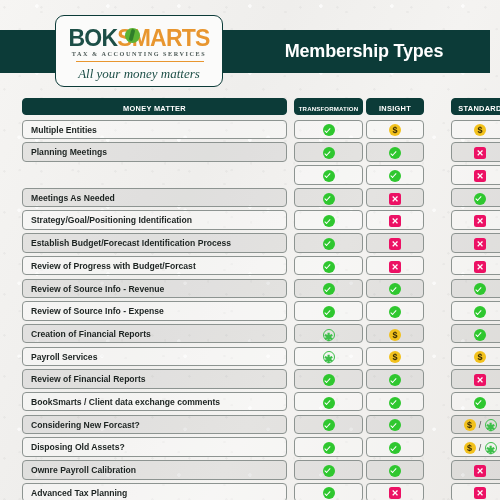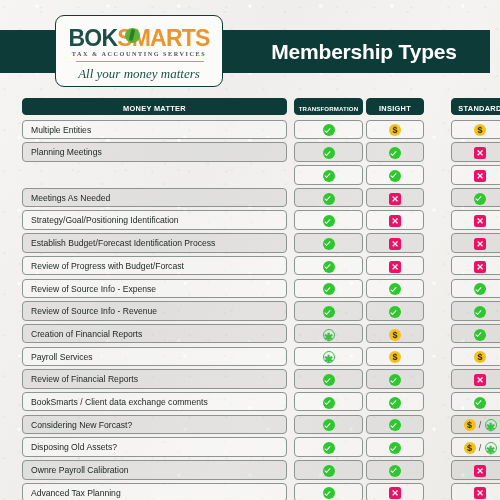--- a/index.html
+++ b/index.html
@@ -45,21 +45,21 @@
   }
   #header-title {
     position: absolute;
     left: 244px;
     top: 33px;
     width: 240px;
     height: 37px;
     line-height: 37px;
     text-align: center;
     color: #ffffff;
-    font-size: 21px;
+    font-size: 18px;
     font-weight: bold;
     letter-spacing: -0.2px;
     white-space: nowrap;
   }
 
   
   #logo-card {
     position: absolute;
     left: 55px;
     top: 15px;
@@ -163,21 +163,21 @@
   .c-ins     { left: 366px; width: 58px; }
   .c-std     { left: 451px; width: 58px; }
 
   .label-text {
     position: absolute;
     left: 8px;
     top: 0;
     height: 19.5px;
     line-height: 19.5px;
     font-size: 8.6px;
-    font-weight: normal;
+    font-weight: bold;
     color: #1c2321;
     white-space: nowrap;
   }
 
   
   .hrow .cell {
     background: #0c3b38;
     border: 1px solid #0c3b38;
     height: 17px;
     top: 1px;
@@ -435,54 +435,54 @@
               <span class="ic ic-x">✕</span>
             </div>
           </div>
           <div class="cell c-std">
             <div class="icons">
               <span class="ic ic-x">✕</span>
             </div>
           </div>
         </div>
         <div class="row">
+          <div class="cell c-label alt">
+            <span class="label-text">Review of Source Info - Revenue</span>
+          </div>
+          <div class="cell c-trans alt">
+            <div class="icons">
+              <span class="ic ic-check"></span>
+            </div>
+          </div>
+          <div class="cell c-ins alt">
+            <div class="icons">
+              <span class="ic ic-check"></span>
+            </div>
+          </div>
+          <div class="cell c-std alt">
+            <div class="icons">
+              <span class="ic ic-check"></span>
+            </div>
+          </div>
+        </div>
+        <div class="row">
           <div class="cell c-label">
             <span class="label-text">Review of Source Info - Expense</span>
           </div>
           <div class="cell c-trans">
             <div class="icons">
               <span class="ic ic-check"></span>
             </div>
           </div>
           <div class="cell c-ins">
             <div class="icons">
               <span class="ic ic-check"></span>
             </div>
           </div>
           <div class="cell c-std">
-            <div class="icons">
-              <span class="ic ic-check"></span>
-            </div>
-          </div>
-        </div>
-        <div class="row">
-          <div class="cell c-label alt">
-            <span class="label-text">Review of Source Info - Revenue</span>
-          </div>
-          <div class="cell c-trans alt">
-            <div class="icons">
-              <span class="ic ic-check"></span>
-            </div>
-          </div>
-          <div class="cell c-ins alt">
-            <div class="icons">
-              <span class="ic ic-check"></span>
-            </div>
-          </div>
-          <div class="cell c-std alt">
             <div class="icons">
               <span class="ic ic-check"></span>
             </div>
           </div>
         </div>
         <div class="row">
           <div class="cell c-label alt">
             <span class="label-text">Creation of Financial Reports</span>
           </div>
           <div class="cell c-trans alt">

